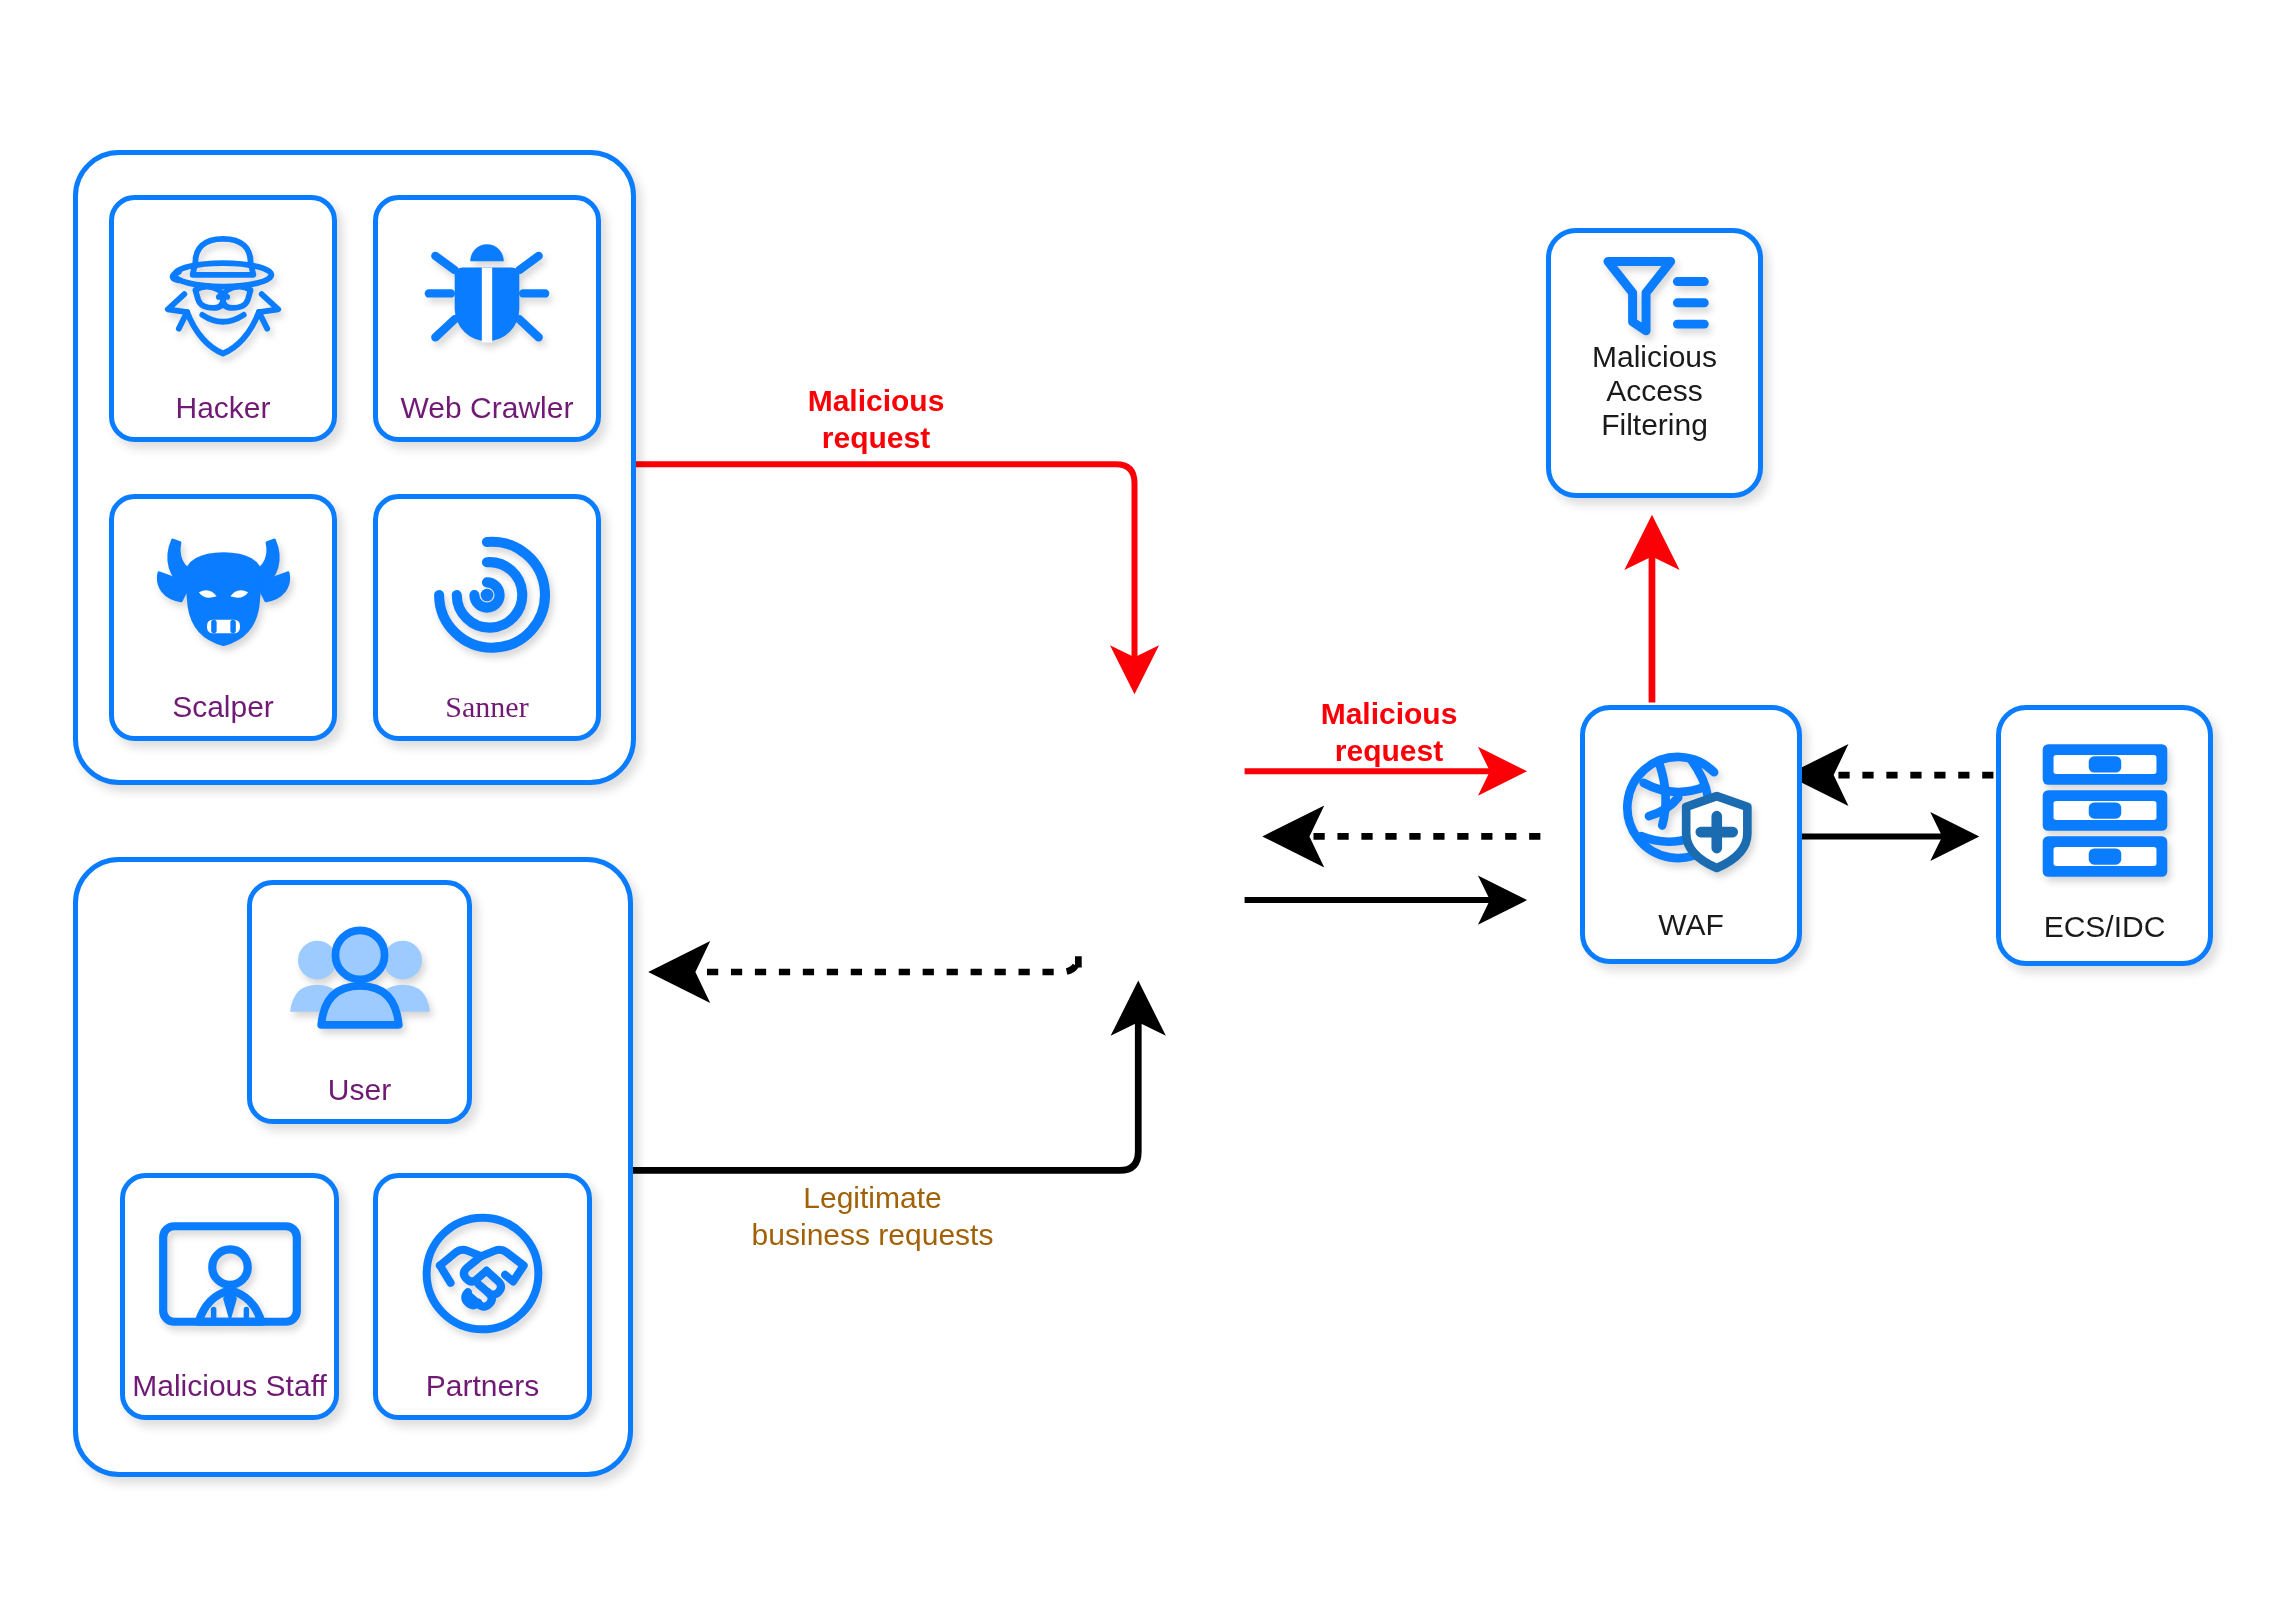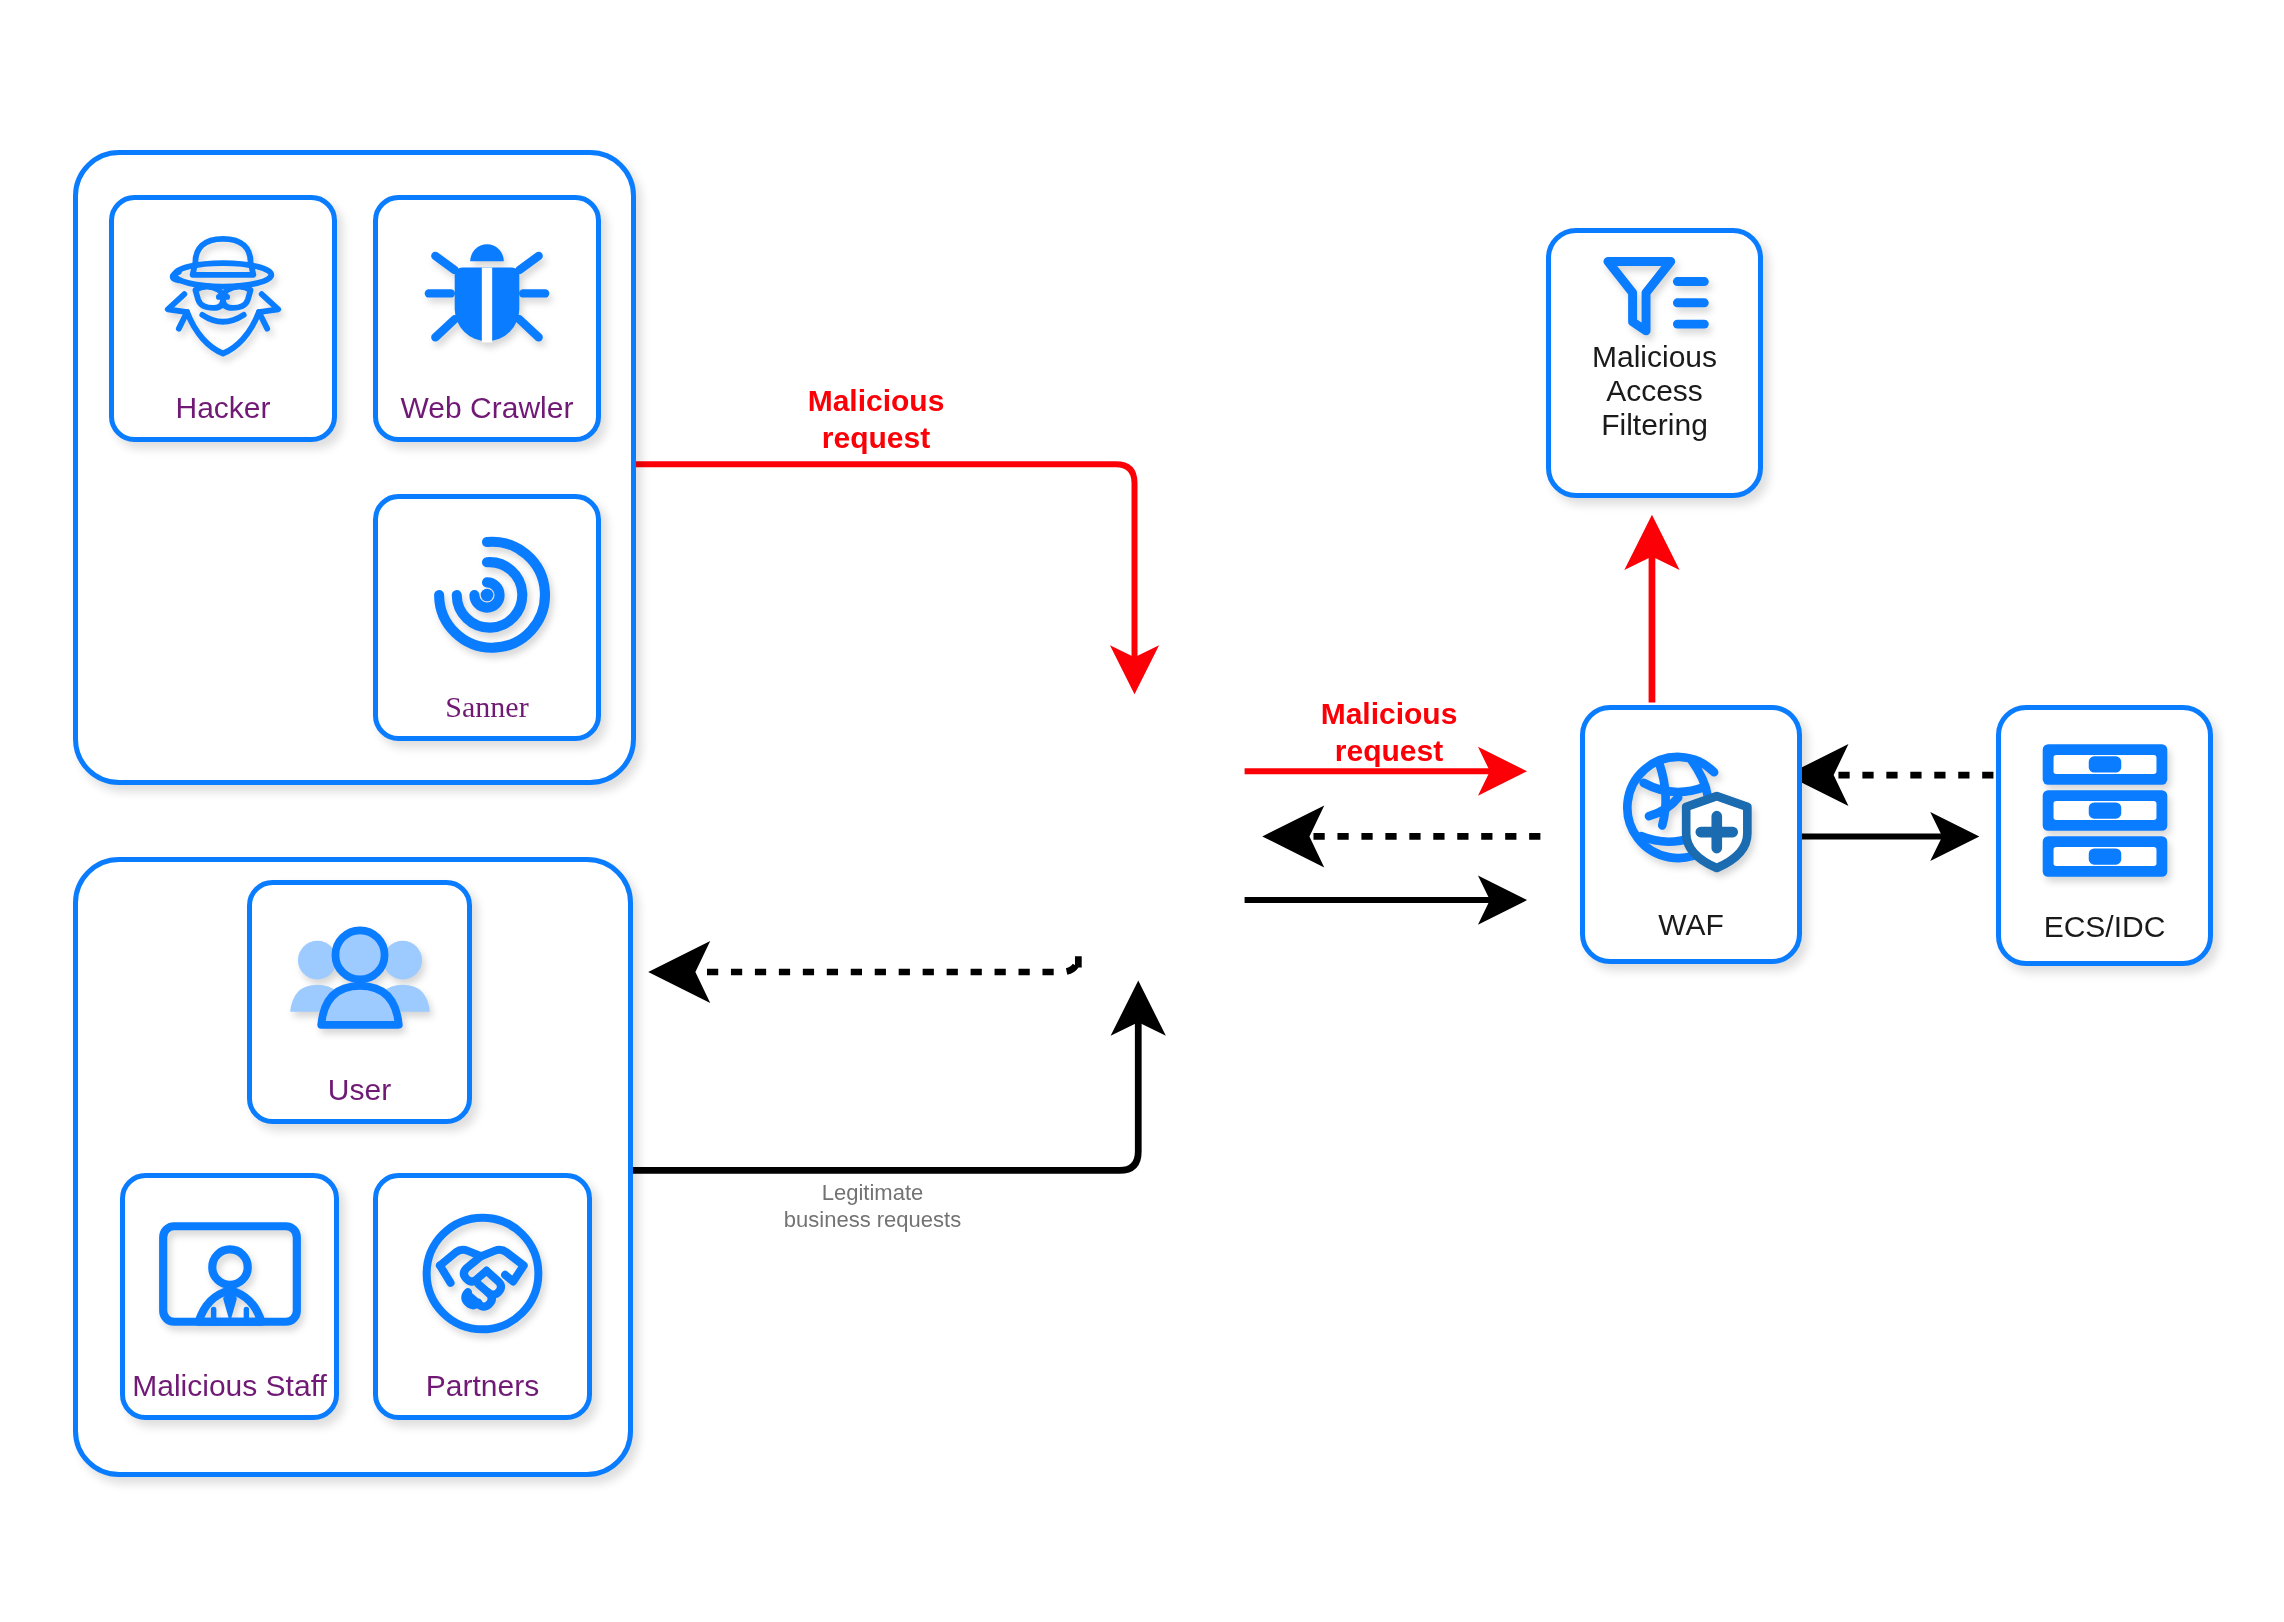--- a/index.html
+++ b/index.html
@@ -95,22 +95,22 @@
     text-align: center;
     line-height: 1.22;
     white-space: pre-line;
   }
   .edge-label.malicious {
     color: #fb0007;
     font-weight: bold;
     font-size: 30px;
   }
   .edge-label.legit {
-    color: #737373;
-    font-size: 22px;
+    color: #a16207;
+    font-size: 30px;
   }
 
   svg.edges {
     position: absolute;
     left: 0; top: 0;
     width: 2284px;
     height: 1622px;
     pointer-events: none;
   }
   svg.icon { display: block; filter: drop-shadow(3.7px 5.2px 3.7px rgba(0,0,0,0.16)); }
@@ -182,20 +182,36 @@
         <path d="M75 28 L90 17"></path>
         <path d="M22 46 H5"></path>
         <path d="M78 46 H95"></path>
         <path d="M25 66 L10 80"></path>
         <path d="M75 66 L90 80"></path>
       </svg>
     </div>
     <div class="card-label">Web Crawler</div>
   </div>
 
+  <div class="card" style="left:109px; top:494px; width:228px; height:247px;">
+    <div class="icon-wrap">
+      <svg class="icon" width="141" height="126" viewBox="0 0 102 92" fill="#0a7cff" stroke="#0a7cff" stroke-width="2.5" stroke-linejoin="round">
+        <path d="M14 6 C8 20 12 34 24 40 L30 30 C20 26 17 17 19 8 Z"></path>
+        <path d="M88 6 C94 20 90 34 78 40 L72 30 C82 26 85 17 83 8 Z"></path>
+        <path d="M4 30 C2 40 8 48 20 50 L26 38 Z"></path>
+        <path d="M98 30 C100 40 94 48 82 50 L76 38 Z"></path>
+        <path d="M24 32 C24 22 34 16 51 16 C68 16 78 22 78 32 L76 54 C74 68 66 78 51 82 C36 78 28 68 26 54 Z"></path>
+        <path d="M33 44 q8 -4 13 3 q-9 3 -13 -3 Z" fill="#ffffff" stroke="none"></path>
+        <path d="M69 44 q-8 -4 -13 3 q9 3 13 -3 Z" fill="#ffffff" stroke="none"></path>
+        <rect x="37" y="62" width="28" height="14" rx="6" fill="#ffffff" stroke="#0a7cff" stroke-width="4"></rect>
+        <path d="M44 66 v6 M58 66 v6" stroke="#0a7cff" stroke-width="4" stroke-linecap="round"></path>
+      </svg>
+    </div>
+    <div class="card-label">Scalper</div>
+  </div>
 
   <div class="card" style="left:373px; top:494px; width:228px; height:247px;font-family:Liberation Serif, serif;">
     <div class="icon-wrap">
       <svg class="icon" width="126" height="126" viewBox="0 0 100 100" fill="none" stroke="#0a7cff" stroke-width="8" stroke-linecap="round">
         <path d="M50 8 A42 42 0 1 1 12 50"></path>
         <path d="M50 24 A26 26 0 1 1 26 50"></path>
         <path d="M50 40 A10 10 0 1 1 40 50"></path>
         <circle cx="50" cy="50" r="5" fill="#0a7cff" stroke="none"></circle>
       </svg>
     </div>

